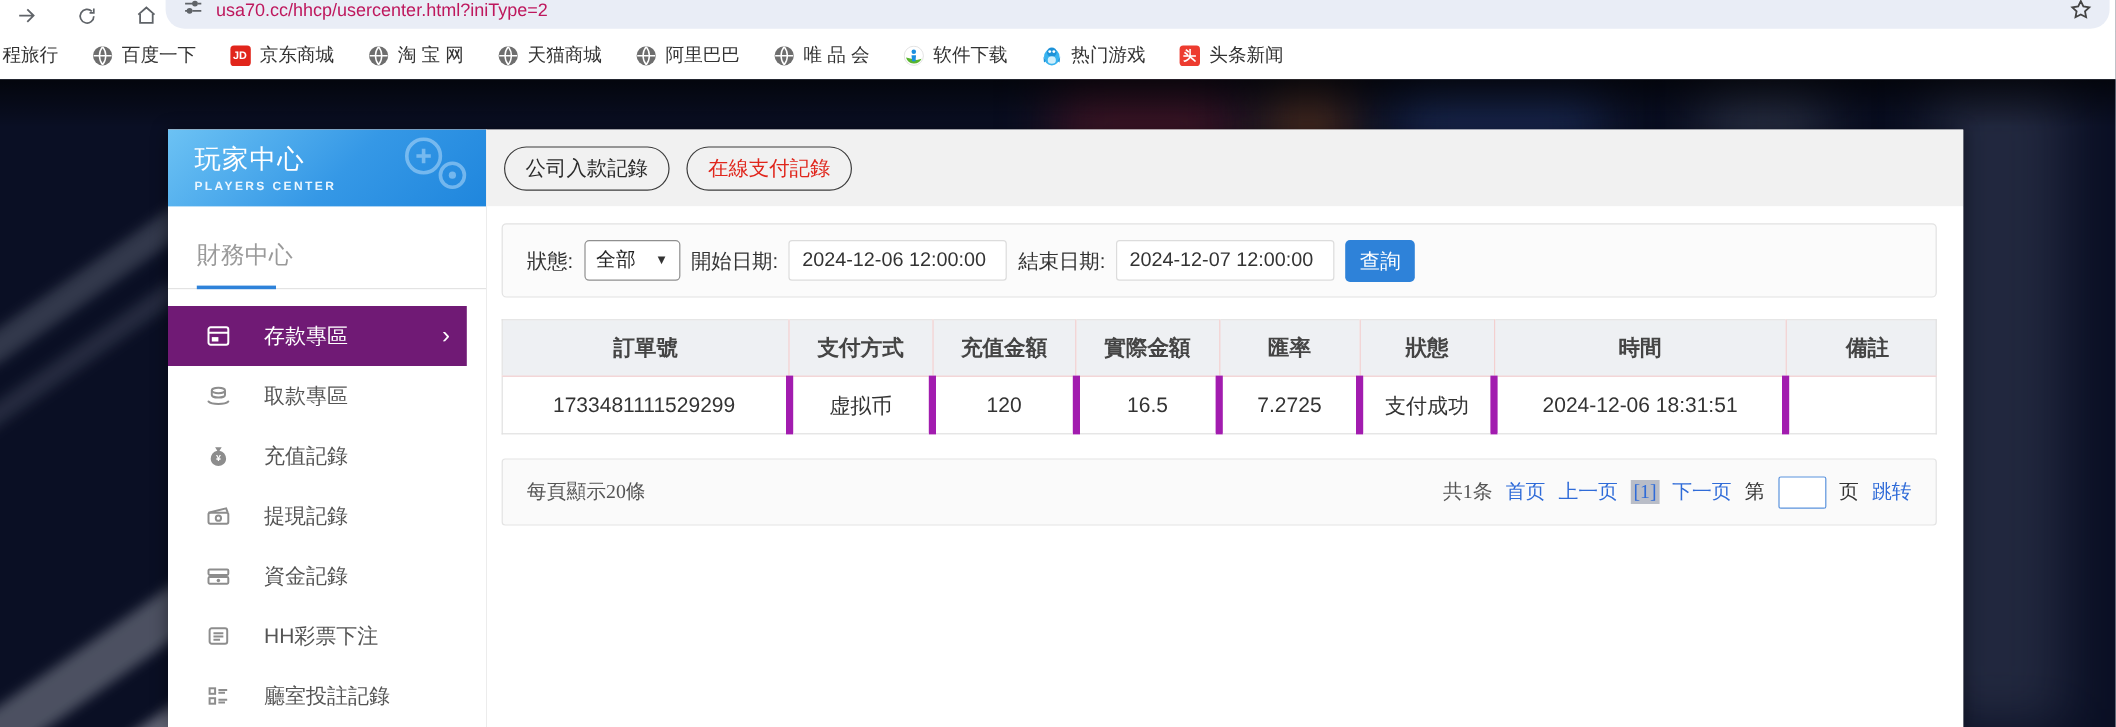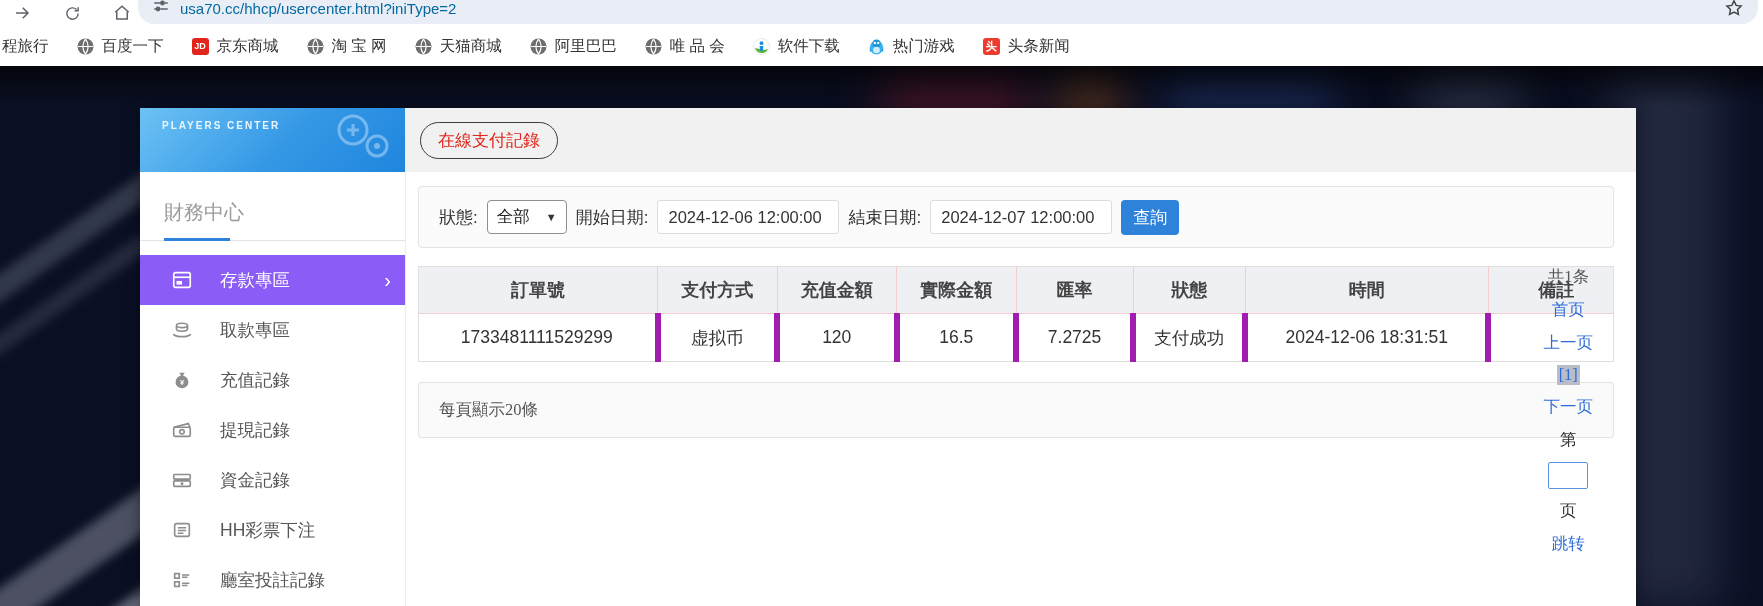--- a/index.html
+++ b/index.html
@@ -7,21 +7,21 @@
   body { font-family:"Liberation Sans","DejaVu Sans",sans-serif; background:#fff; }
 
   .stage { position:relative; width:1763px; height:606px; }
 
   
   .chrome { position:relative; height:26px; background:#ffffff; display:flex; align-items:center; }
   .navicons { display:flex; align-items:center; gap:30px; padding-left:12px; }
   .navicons .nbtn { width:20px; height:20px; display:flex; align-items:center; justify-content:center; color:#5f6368; }
   .omnibox { position:absolute; left:138px; top:-8px; height:32px; width:1620px; background:#e9edf6;
              border-radius:0 0 16px 16px; display:flex; align-items:center; padding:0 14px; }
-  .omnibox .url { font-size:15px; color:#0369a1; margin-left:10px; flex:1; white-space:nowrap; overflow:hidden; }
+  .omnibox .url { font-size:15px; color:#be185d; margin-left:10px; flex:1; white-space:nowrap; overflow:hidden; }
   .staricon { width:20px; height:20px; color:#444; }
 
   
   .bookmarks { height:40px; background:#ffffff; display:flex; align-items:center; gap:28px; padding-left:2px; }
   .bm { display:flex; align-items:center; gap:8px; font-size:15.5px; color:#333; white-space:nowrap; cursor:default; }
   .fav { width:17px; height:17px; display:inline-flex; align-items:center; justify-content:center; flex:0 0 auto; }
   .fav-jd { background:#e1251b; border-radius:3px; color:#fff; font-weight:bold; font-size:9px; }
   .fav-tt { background:#ed3b2f; border-radius:3px; color:#fff; font-weight:bold; font-size:11px; }
 
   
@@ -52,21 +52,21 @@
   .side-header .st { color:#eaf6ff; font-size:10px; letter-spacing:2px; font-weight:bold; margin-top:2px; }
   .pad { position:absolute; right:10px; top:4px; opacity:.45; }
   .side-section { padding:27px 0 0 24px; }
   .side-section .sec { color:#9a9a9a; font-size:20px; }
   .sec-rule { margin-top:12px; height:3px; position:relative; background:transparent; border-bottom:1px solid #e3e3e3; }
   .sec-rule .accent { position:absolute; left:24px; bottom:-1px; width:66px; height:3px; background:#2e82d9; }
   .snav { margin-top:14px; }
   .sitem { position:relative; height:50px; display:flex; align-items:center; padding-left:30px; gap:26px;
            color:#555; font-size:17.5px; cursor:pointer; }
   .sitem .sicon { width:24px; height:24px; display:flex; align-items:center; justify-content:center; color:#8d8d8d; }
-  .sitem.active { background:#8b5cf6; color:#fff; }
+  .sitem.active { background:#701a75; color:#fff; margin-right:16px; }
   .sitem.active .sicon { color:#fff; }
   .sitem .chev { position:absolute; right:14px; color:#fff; font-size:20px; line-height:1; }
 
   
   .maincol { flex:1; display:flex; flex-direction:column; min-width:0; }
   .tabstrip { height:64px; background:#f1f1f1; display:flex; align-items:center; gap:14px; padding-left:14px; }
   .tab { height:37px; padding:0 17px; border:1.5px solid #3c3c3c; border-radius:19px; background:transparent;
          font-size:17px; color:#2b2b2b; cursor:pointer; font-family:inherit; }
   .tab.active { color:#e0261c; }
   .content { flex:1; background:#fff; padding:14px 22px 0 12px; }
@@ -88,21 +88,21 @@
   table.records th { height:47px; background:#eef0f3; font-size:18px; color:#444; font-weight:bold;
                      border-right:1px solid #f3cfcf; border-bottom:1px solid #f3cfcf; text-align:center; }
   table.records th:last-child, table.records td:last-child { border-right:none;padding-left:11px; }
   table.records td { height:48px; font-size:17.5px; color:#333; text-align:center; background:#fff;
                      border-right:6px solid #a21caf; }
 
   
   .pager { margin-top:20px; height:56px; background:#fafafa; border:1px solid #e3e3e3; border-radius:3px;
            display:flex; align-items:center; justify-content:space-between; padding:0 20px; font-size:16.5px;font-family:Liberation Serif, serif; }
   .psize { color:#555; }
-  .pright { display:flex; align-items:center; gap:11px;flex-direction:column; }
+  .pright { display:flex; align-items:center; gap:11px; }
   .ptotal { color:#555; }
   .plink { color:#2f6bd8; text-decoration:none; cursor:pointer; }
   .pcur { color:#2f6bd8; background:#b9bdc7; padding:0 2px; }
   .pjump-input { width:40px; height:27px; border:1px solid #5b93dd; border-radius:2px; background:#fff; font-family:inherit; font-size:15px; text-align:center; }
   .pdark { color:#333; }
 </style>
 </head>
 <body>
 
 <div class="stage">
@@ -237,20 +237,21 @@
     <div class="streak s1"></div>
     <div class="streak s2"></div>
     <div class="streak s3"></div>
     <div class="streak s4"></div>
     <div class="topshade"></div>
 
     <div class="panel">
 
       <aside class="sidebar">
         <div class="side-header">
+          <div class="t">玩家中心</div>
           <div class="st">PLAYERS CENTER</div>
           <span class="pad">
             <svg width="70" height="56" viewBox="0 0 70 56" fill="none">
               <circle cx="28" cy="18" r="14" stroke="#cfeaff" stroke-width="3"></circle>
               <circle cx="52" cy="34" r="10" stroke="#cfeaff" stroke-width="3"></circle>
               <path d="M22 18h12M28 12v12" stroke="#cfeaff" stroke-width="3"></path>
               <circle cx="52" cy="34" r="3" fill="#cfeaff"></circle>
             </svg>
           </span>
         </div>
@@ -329,20 +330,21 @@
                   <path d="M12 6.5h8M12 9h6M12 15.5h8M12 18h6"></path>
                 </svg>
             </span>
             <span>廳室投註記錄</span>
           </div>
         </nav>
       </aside>
 
       <div class="maincol">
         <div class="tabstrip">
+          <button class="tab">公司入款記錄</button>
           <button class="tab active">在線支付記錄</button>
         </div>
 
         <div class="content">
 
           <div class="filter-card">
             <span class="flabel">狀態:</span>
             <div class="selectbox">
               <span>全部</span>
               <span class="caret">▼</span>

